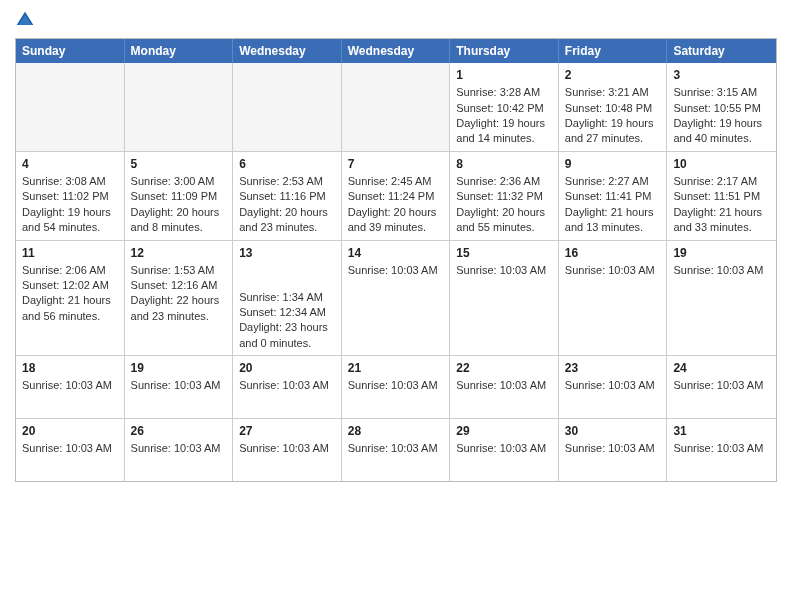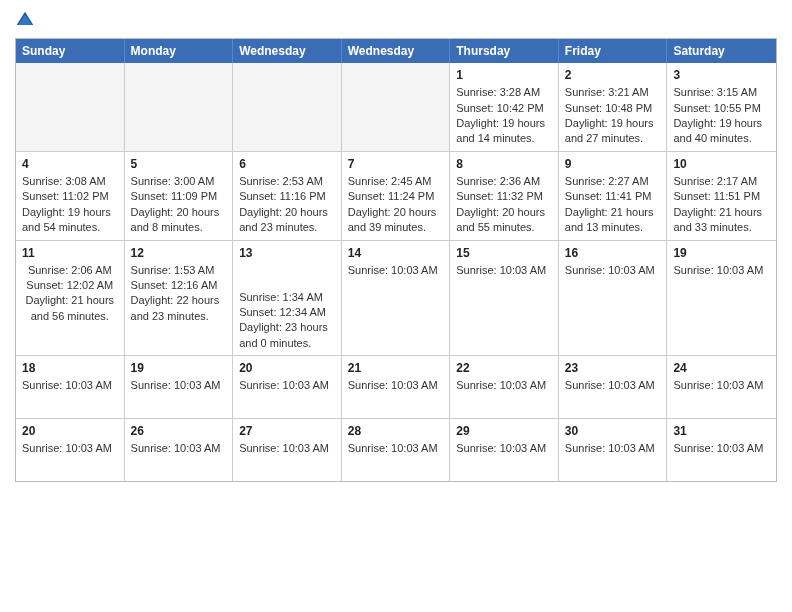--- a/index.html
+++ b/index.html
@@ -220,21 +220,21 @@
             <span class="day-num">10</span>
             <div class="day-info" style="white-space: pre-line;">Sunrise: 2:17 AM
 Sunset: 11:51 PM
 Daylight: 21 hours
 and 33 minutes.</div>
           </div>
         </div>
         <div class="cal-row">
           <div class="cal-cell">
             <span class="day-num">11</span>
-            <div class="day-info" style="white-space: pre-line; text-align: center;">Sunrise: 2:06 AM
+            <div class="day-info" style="white-space: pre-line;">Sunrise: 2:06 AM
 Sunset: 12:02 AM
 Daylight: 21 hours
 and 56 minutes.</div>
           </div>
           <div class="cal-cell">
             <span class="day-num">12</span>
             <div class="day-info" style="white-space: pre-line;">Sunrise: 1:53 AM
 Sunset: 12:16 AM
 Daylight: 22 hours
 and 23 minutes.</div>

